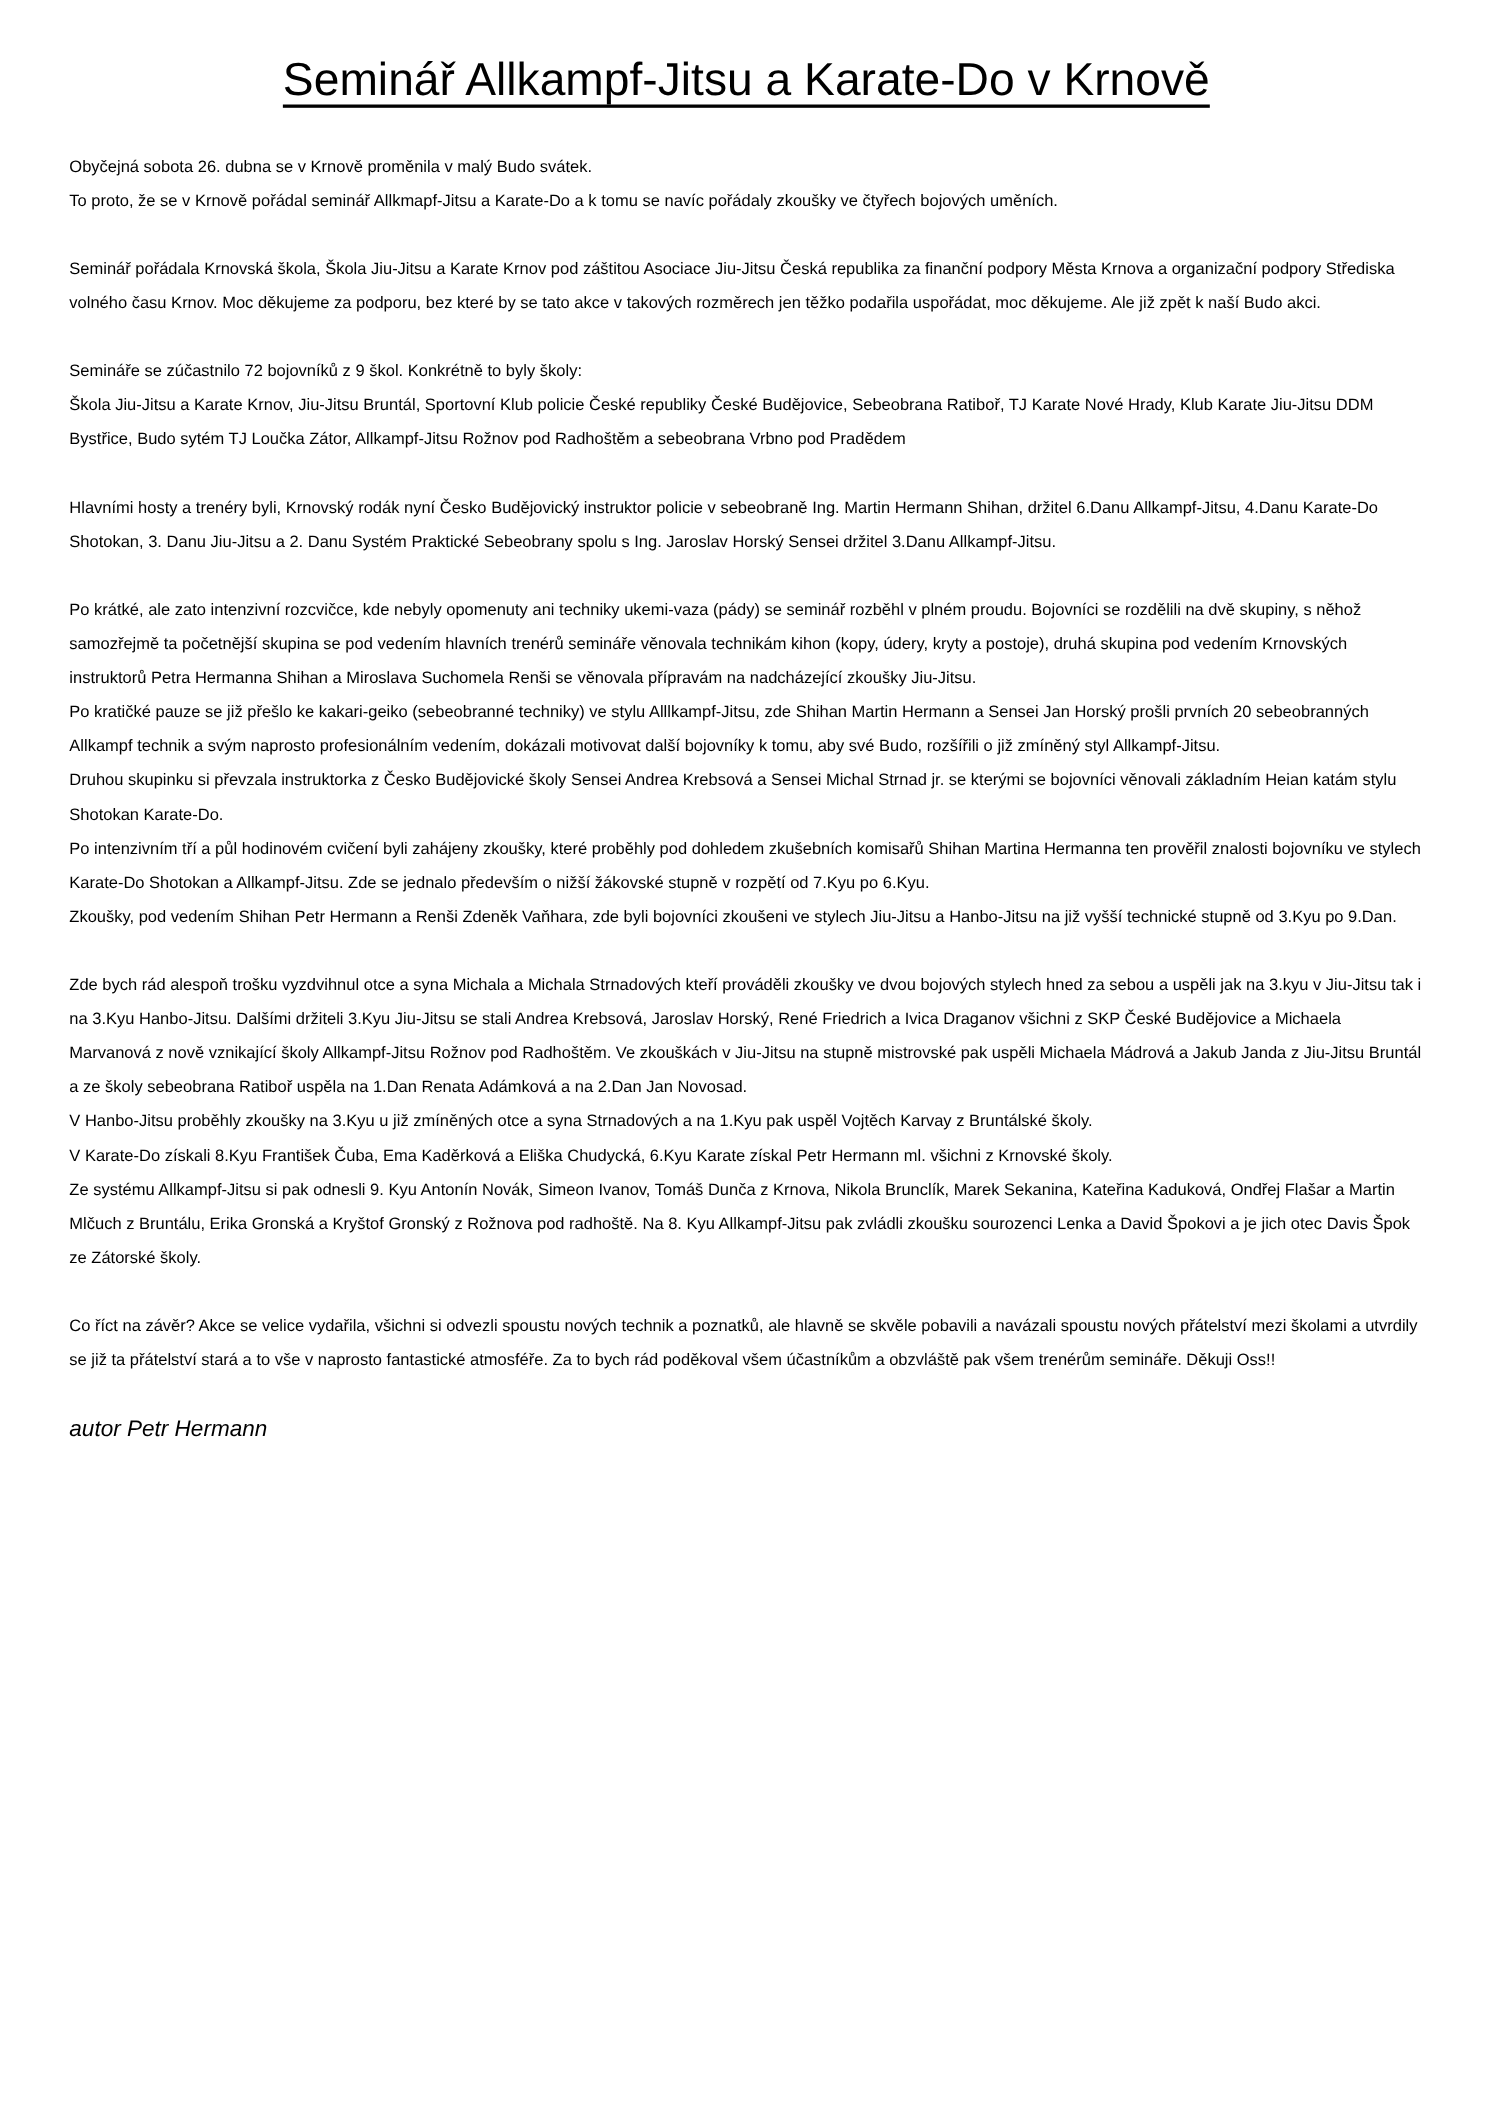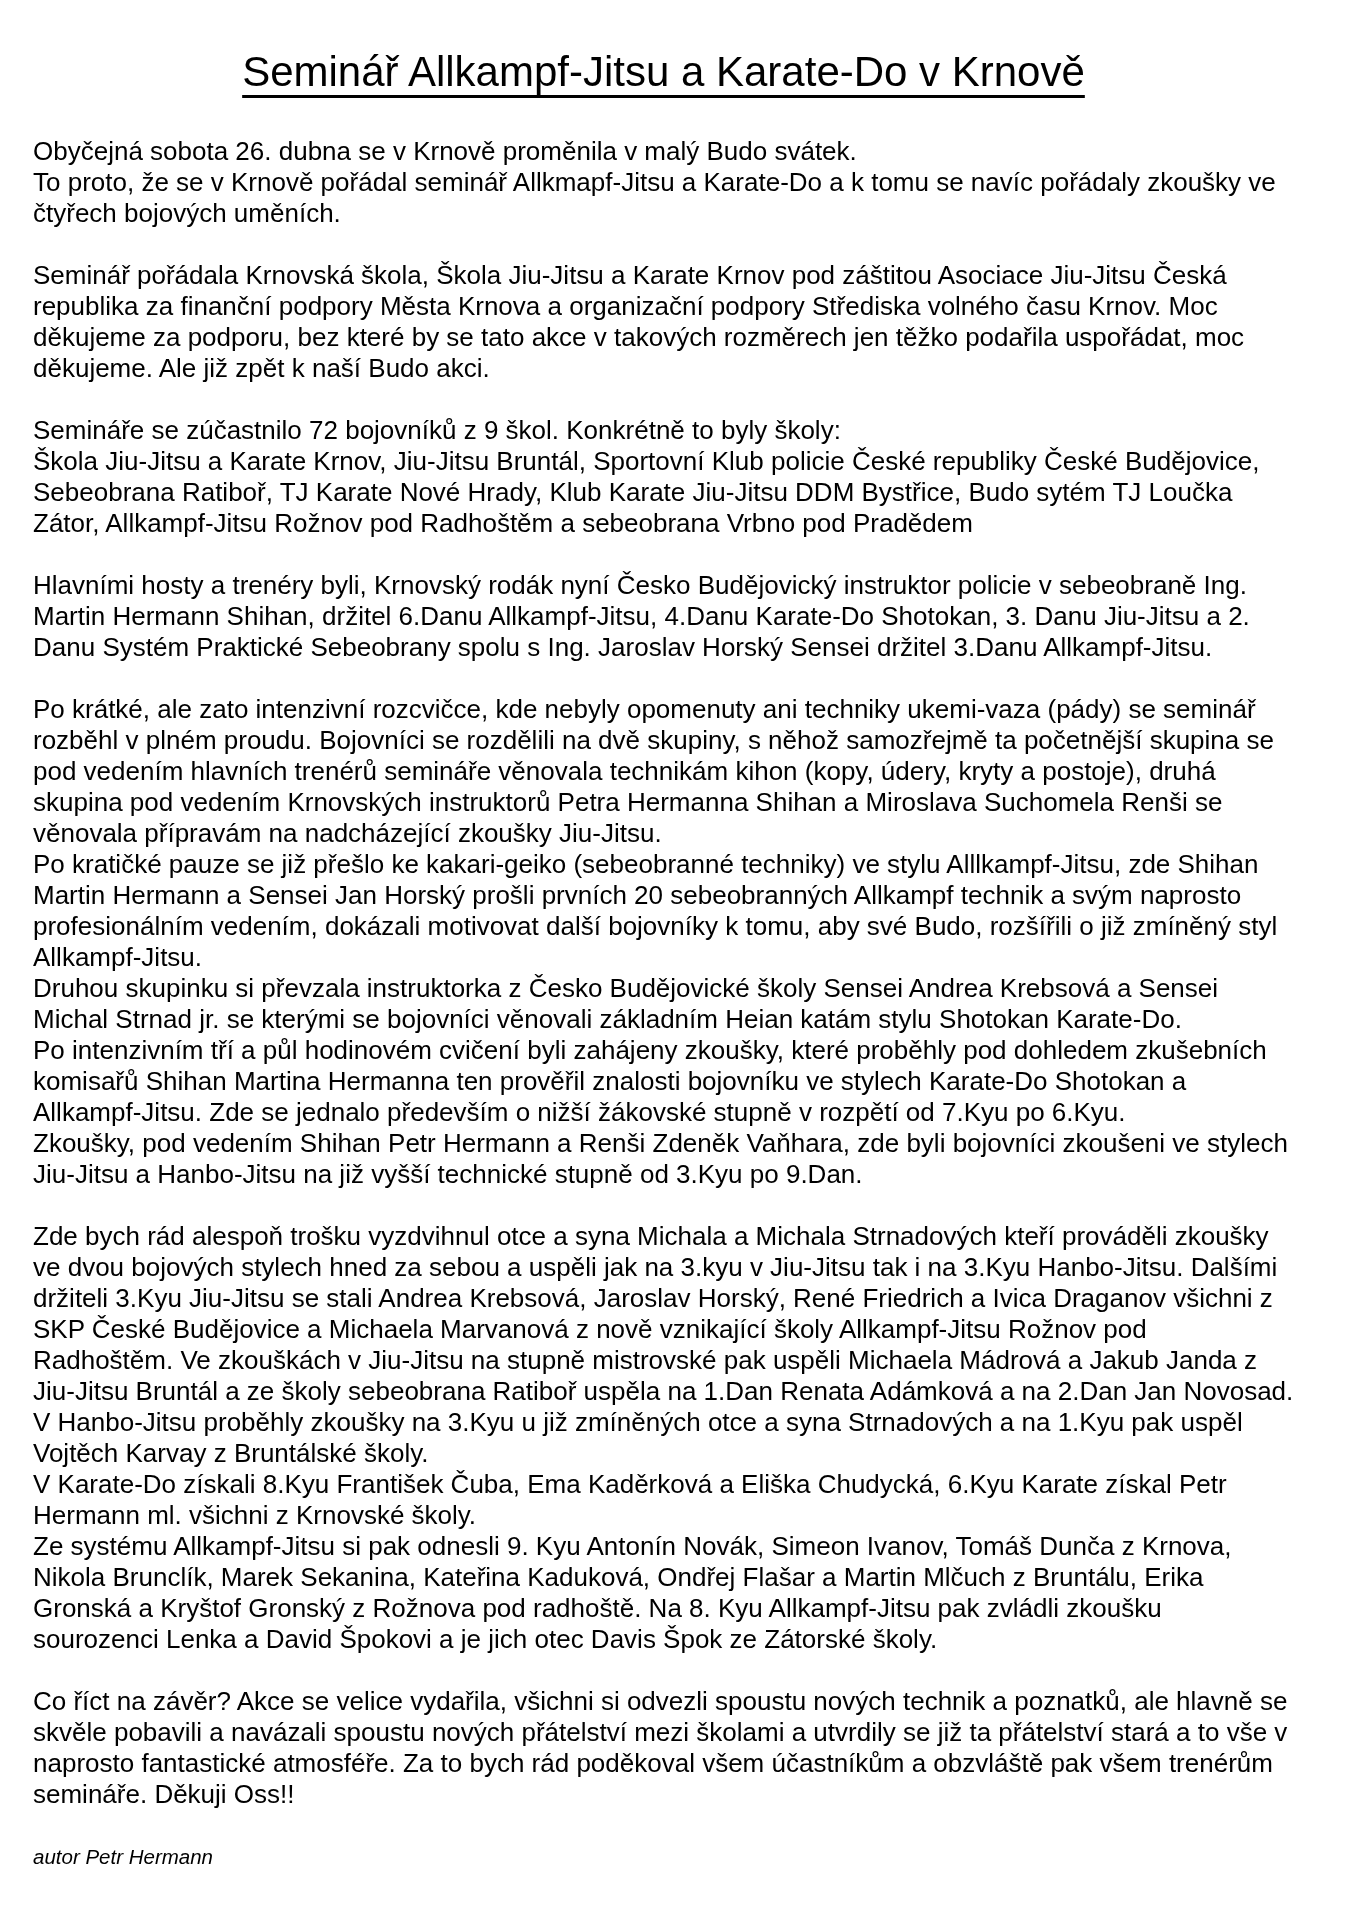--- a/index.html
+++ b/index.html
@@ -5,38 +5,38 @@
   html, body {
     margin: 0;
     padding: 0;
     background: #ffffff;
   }
   .page {
     position: relative;
     width: 1357px;
     min-height: 1920px;
     box-sizing: border-box;
-    padding: 46px 63px 40px 33px;
+    padding: 46px 63px 40px 63px;
     background: #ffffff;
     color: #000000;
     font-family: "Liberation Sans", sans-serif;
     overflow: hidden;
   }
   .title {
     font-size: 42px;
     line-height: 52px;
     font-weight: 400;
     text-align: center;
     margin: 0 0 38px 0;
     text-decoration: underline;
     text-decoration-thickness: 3px;
     text-underline-offset: 9px;
   }
   .doc-body {
-    font-size: 26px;
+    font-size: 15px;
     line-height: 31px;
   }
   p.para {
     margin: 0 0 31px 0;
     padding: 0;
   }
   .line {
     display: block;
   }
   .author-line {

